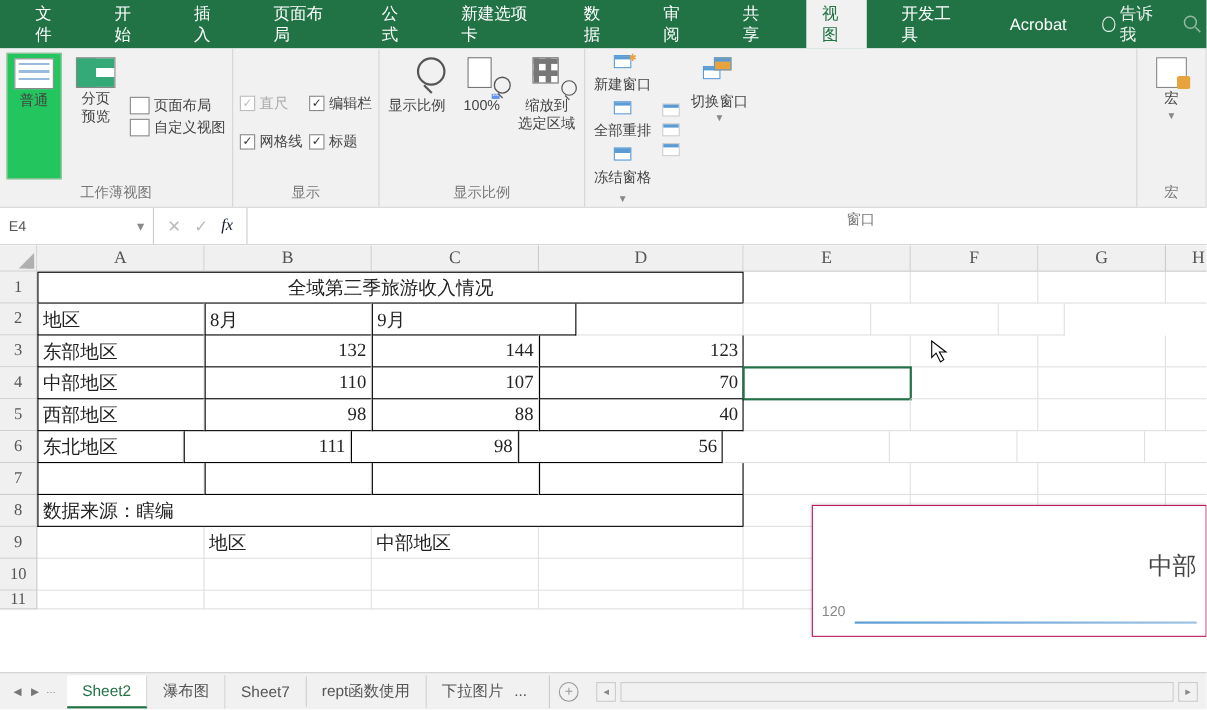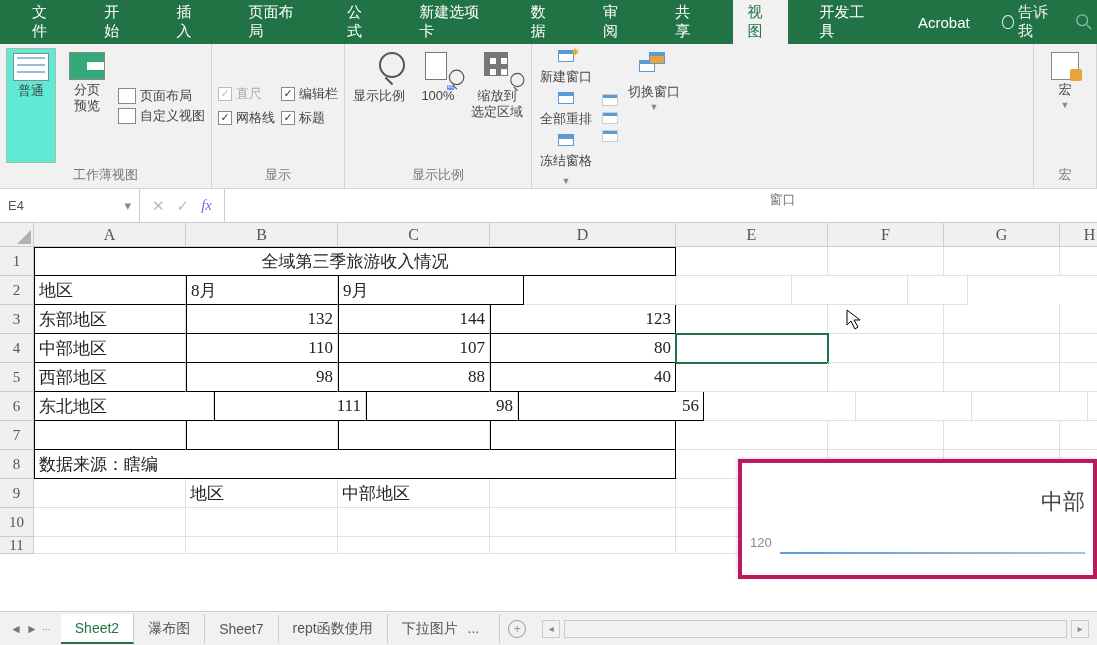--- a/index.html
+++ b/index.html
@@ -11,28 +11,28 @@
 .menubar .tell { margin-left: 4px; display: flex; align-items: center; gap: 4px; opacity: .9; }
 .menubar .bulb { width: 14px; height: 14px; border: 1.2px solid #fff; border-radius: 50% 50% 45% 45%; }
 .menubar .search { margin-left: auto; width: 30px; display:flex; align-items:center; justify-content:center; opacity:.5;}
 .menubar .search svg { width:18px; height:18px; }
 
 .ribbon { height: 145px; background: #f1f1f1; border-bottom: 1px solid #d4d4d4; display: flex; }
 .group { border-right: 1px solid #d4d4d4; padding: 4px 6px 0; display: flex; flex-direction: column; }
 .group .body { flex: 1; display: flex; gap: 6px; }
 .group .label { text-align: center; font-size: 13px; color: #777; padding: 3px 0 4px; }
 .bigbtn { display: flex; flex-direction: column; align-items: center; justify-content: flex-start; padding: 4px 2px; gap: 2px; font-size: 13px; color: #444; line-height: 1.2; text-align: center; min-width: 50px; }
-.bigbtn.active { background: #5eead4; border: 1px solid #a0c0a0; }
+.bigbtn.active { background: #22c55e; border: 1px solid #a0c0a0; }
 .ic-norm { width: 36px; height: 28px; background: #fff; border: 1px solid #888; position: relative; }
 .ic-norm::before { content:""; position:absolute; inset:3px; background: repeating-linear-gradient(#9bd 0 2px, transparent 2px 7px); }
 .ic-brk { width: 36px; height: 28px; background:#fff; border:1px solid #888; background-image: linear-gradient(#3a7 33%,transparent 33% 66%,#3a7 66%), linear-gradient(90deg,#3a7 50%,transparent 50%); background-size: 100% 100%; }
 .stack { display:flex; flex-direction:column; gap:2px; justify-content:center;}
 .stack .row { display:flex; align-items:center; gap:4px; font-size:13px; color:#444; }
 .sm-ic { width:18px; height:16px; background:#fff; border:1px solid #888; }
-.chk { display:flex; align-items:center; gap:4px; font-size:13px; color:#444; padding:3px 0;}
+.chk { display:flex; align-items:center; gap:4px; font-size:13px; color:#444; padding:3px 0;margin-top:11px;}
 .chk.dis { color:#aaa; }
 .chk .box { width:14px; height:14px; border:1px solid #888; display:flex; align-items:center; justify-content:center; font-size:11px; color:#333; background:#fff;}
 .chk.dis .box { border-color:#bbb; color:#bbb; }
 .chk .box.checked::after { content:"✓"; }
 .mag { width:34px; height:34px; position:relative; }
 .mag::before { content:""; position:absolute; width:22px; height:22px; border:2px solid #555; border-radius:50%; }
 .mag::after { content:""; position:absolute; width:10px; height:2px; background:#555; transform:rotate(45deg); bottom:4px; right:2px; }
 .mag .dot { position:absolute; width:12px; height:8px; background:#6495ed; bottom:0; right:8px; font-size:6px; color:#fff; text-align:center;}
 .doc-mag { position:relative; width:34px; height:34px; }
 .doc-mag::before { content:""; position:absolute; left:4px; top:0; width:20px; height:26px; background:#fff; border:1px solid #777; }
@@ -45,42 +45,42 @@
 .row-btn { display:flex; align-items:center; gap:6px; font-size:13px; color:#444; padding:2px 2px;flex-direction:column; }
 .row-btn.dis { color:#aaa; }
 .macro-ic { position:relative; width:28px; height:28px; background:#fff; border:1px solid #888;}
 .macro-ic::after { content:""; position:absolute; right:-4px; bottom:-2px; width:12px; height:12px; background:#e8a33d; border-radius:2px;}
 
 .fbar { height: 34px; border-bottom: 1px solid #ccc; display:flex; align-items:stretch; background:#fff; }
 .namebox { width: 140px; border-right:1px solid #ccc; display:flex; align-items:center; padding:0 8px; justify-content:space-between; color:#555; font-size:13px;}
 .namebox .dd { color:#888; }
 .fbtns { display:flex; align-items:center; gap:12px; padding:0 12px; color:#bbb; border-right:1px solid #ccc;}
 .fbtns span { font-size:15px; }
-.fbtns .fx { font-style:italic; color:#8b5cf6; font-family:serif;}
+.fbtns .fx { font-style:italic; color:#0f172a; font-family:serif;}
 .finput { flex:1; padding:0 8px; }
 
 .sheet-wrap { position:relative; height: 388px; overflow:hidden; background:#fff;}
 .corner { position:absolute; left:0; top:0; width:34px; height:24px; background:#f0f0f0; border-right:1px solid #ccc; border-bottom:1px solid #ccc;}
 .corner::after { content:""; position:absolute; right:2px; bottom:2px; border:7px solid transparent; border-right-color:#b0b0b0; border-bottom-color:#b0b0b0;}
 .colhdrs { position:absolute; left:34px; top:0; height:24px; display:flex; }
 .ch { background:#f0f0f0; border-right:1px solid #ccc; border-bottom:1px solid #ccc; font-family: "Times New Roman", serif; font-size:16px; display:flex; align-items:center; justify-content:center; color:#555;}
 .rowhdrs { position:absolute; left:0; top:24px; width:34px; }
 .rh { height:29px; background:#f0f0f0; border-right:1px solid #ccc; border-bottom:1px solid #ccc; display:flex; align-items:center; justify-content:center; font-family:"Times New Roman",serif; color:#555; font-size:15px;}
 .rh.last { height:17px;}
 .grid { position:absolute; left:34px; top:24px; }
 .gr { display:flex; }
 .gc { height:29px; border-right:1px solid #e0e0e0; border-bottom:1px solid #e0e0e0; padding:0 4px; display:flex; align-items:center; font-family:"SimSun","Times New Roman",serif; font-size:17px; color:#222;}
 .gc.rnum { justify-content:flex-end; }
 .blk-r { border-right:1px solid #000 !important; }
 .blk-b { border-bottom:1px solid #000 !important; }
 .blk-t { border-top:1px solid #000 !important; }
 .blk-l { border-left:1px solid #000 !important; }
 .title-cell { justify-content:center; }
 .sel { outline:2px solid #217346; outline-offset:-1px; }
-.overlay { position:absolute; left:738px; top:236px; right:0; height:120px; background:#fff; box-shadow: -1px -1px 3px rgba(0,0,0,.15); border:4px solid #be185d; padding: 24px 8px 8px; font-family:"SimSun",serif;}
+.overlay { position:absolute; left:738px; top:236px; right:0; height:120px; background:#fff; box-shadow: -1px -1px 3px rgba(0,0,0,.15); border:1px solid #be185d; padding: 40px 8px 8px; font-family:"SimSun",serif;}
 .overlay .big { text-align:right; font-size:22px; color:#444; }
 .overlay .small { font-size:13px; color:#888; margin-top:18px; }
 .overlay .line { height:2px; background:linear-gradient(90deg,#5b9bd5,#a0c4e4); margin-left:30px; margin-top:2px;}
 .cursor-ov { position:absolute; left:846px; top:86px; pointer-events:none;}
 
 .tabs { height:34px; border-top:1px solid #ccc; background:#f1f1f1; display:flex; align-items:center; }
 .tabs .nav { display:flex; gap:4px; padding:0 10px; color:#777;}
 .tabs .nav span { font-size:12px;}
 .tab { padding: 6px 14px; border-right:1px solid #ccc; font-size:14px; color:#555; background:#f1f1f1; cursor:pointer;}
 .tab.active { background:#fff; color:#217346; border-bottom:2px solid #217346; font-weight:500;}
@@ -309,38 +309,38 @@
         <div class="gc rnum blk-l blk-b blk-r" style="width: 186px;">123</div>
         <div class="gc " style="width: 152px;"></div>
         <div class="gc " style="width: 116px;"></div>
         <div class="gc " style="width: 116px;"></div>
         <div class="gc " style="width: 60px;"></div>
       </div>
       <div class="gr">
         <div class="gc blk-l blk-b" style="width: 152px;">中部地区</div>
         <div class="gc rnum blk-l blk-b" style="width: 152px;">110</div>
         <div class="gc rnum blk-l blk-b" style="width: 152px;">107</div>
-        <div class="gc rnum blk-l blk-b blk-r" style="width: 186px;">80</div>
+        <div class="gc rnum blk-l blk-b blk-r" style="width: 186px;">70</div>
         <div class="gc sel" style="width: 152px;"></div>
         <div class="gc " style="width: 116px;"></div>
         <div class="gc " style="width: 116px;"></div>
         <div class="gc " style="width: 60px;"></div>
       </div>
       <div class="gr">
         <div class="gc blk-l blk-b" style="width: 152px;">西部地区</div>
         <div class="gc rnum blk-l blk-b" style="width: 152px;">98</div>
         <div class="gc rnum blk-l blk-b" style="width: 152px;">88</div>
         <div class="gc rnum blk-l blk-b blk-r" style="width: 186px;">40</div>
         <div class="gc " style="width: 152px;"></div>
         <div class="gc " style="width: 116px;"></div>
         <div class="gc " style="width: 116px;"></div>
         <div class="gc " style="width: 60px;"></div>
       </div>
       <div class="gr">
-        <div class="gc blk-l blk-b" style="width: 180px;">东北地区</div>
+        <div class="gc blk-l blk-b" style="width: 133px;">东北地区</div>
         <div class="gc rnum blk-l blk-b" style="width: 152px;">111</div>
         <div class="gc rnum blk-l blk-b" style="width: 152px;">98</div>
         <div class="gc rnum blk-l blk-b blk-r" style="width: 186px;">56</div>
         <div class="gc " style="width: 152px;"></div>
         <div class="gc " style="width: 116px;"></div>
         <div class="gc " style="width: 116px;"></div>
         <div class="gc " style="width: 60px;"></div>
       </div>
       <div class="gr">
         <div class="gc blk-l blk-b" style="width: 152px;"></div>

